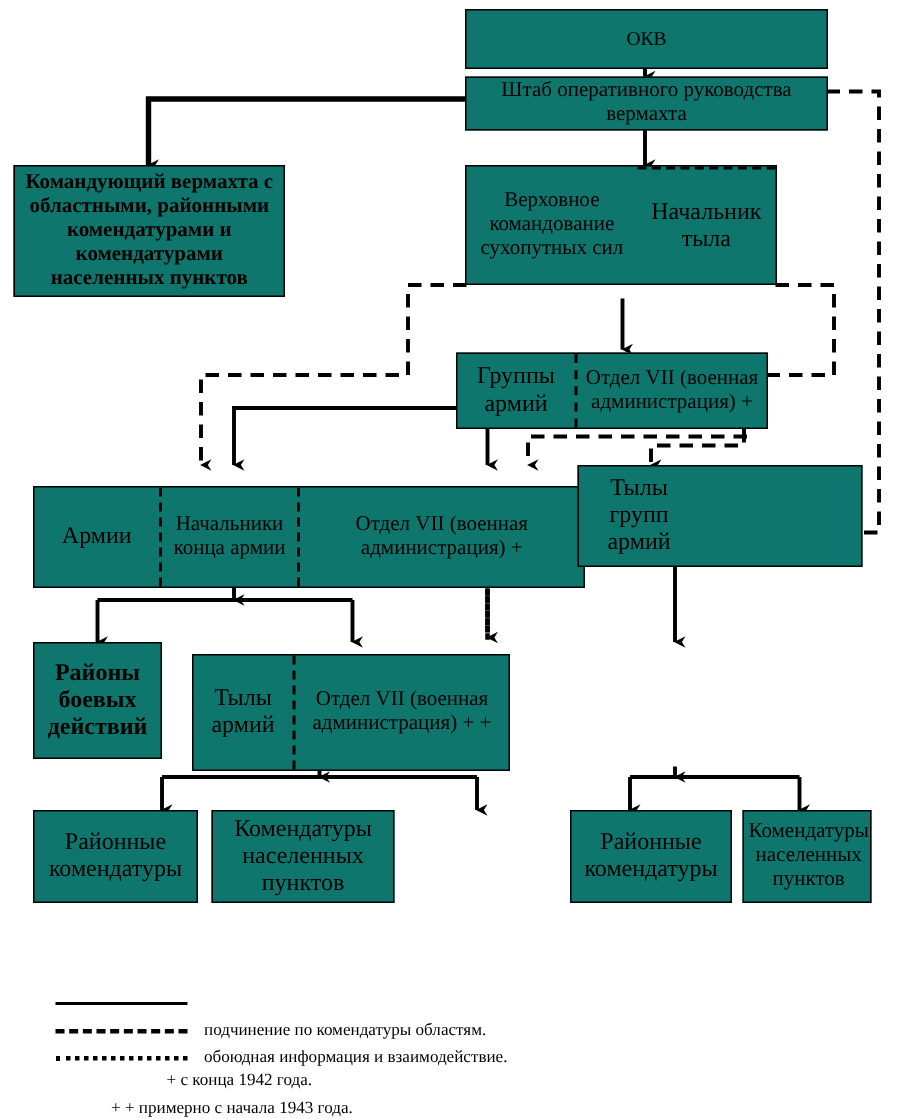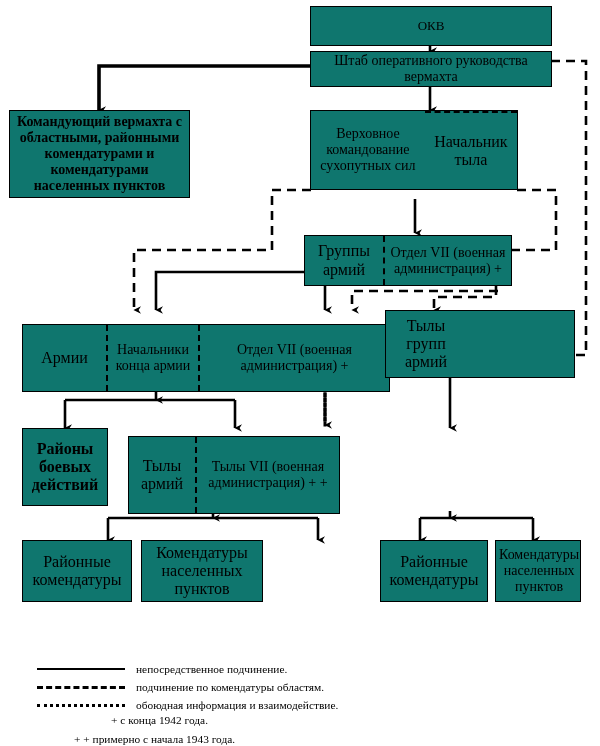--- a/index.html
+++ b/index.html
@@ -121,21 +121,21 @@
   <div class="box" style="left:385px;top:310px;width:190px;height:68px;align-items:center;">
     <div class="cell f12" style="flex:0 0 80px;">Тылы групп армий</div>
   </div>
 
   <div class="box" style="left:22px;top:428px;width:86px;height:78px;font-weight:bold;">
     <div class="cell f12">Районы боевых действий</div>
   </div>
 
   <div class="box" style="left:128px;top:436px;width:212px;height:78px;">
     <div class="cell f12" style="flex:0 0 66px;">Тылы армий</div>
-    <div class="cell f115 vd-dash">Тылы VII (военная администрация) + +</div>
+    <div class="cell f115 vd-dash">Отдел VII (военная администрация) + +</div>
   </div>
 
 
   <div class="box" style="left:22px;top:540px;width:110px;height:62px;">
     <div class="cell f12">Районные комендатуры</div>
   </div>
 
   <div class="box" style="left:141px;top:540px;width:122px;height:62px;">
     <div class="cell f12">Комендатуры населенных пунктов</div>
   </div>
@@ -146,21 +146,20 @@
 
   <div class="box" style="left:495px;top:540px;width:86px;height:62px;">
     <div class="cell f115">Комендатуры населенных пунктов</div>
   </div>
 
   <div class="legend">
     <div class="legend-row">
       <div class="legend-swatch">
           <div class="sw-solid"></div>
         </div>
-      <div class="legend-text">непосредственное подчинение.</div>
     </div>
     <div class="legend-row">
       <div class="legend-swatch">
           <div class="sw-dash"></div>
         </div>
       <div class="legend-text">подчинение по комендатуры областям.</div>
     </div>
     <div class="legend-row">
       <div class="legend-swatch">
           <div class="sw-dot"></div>

